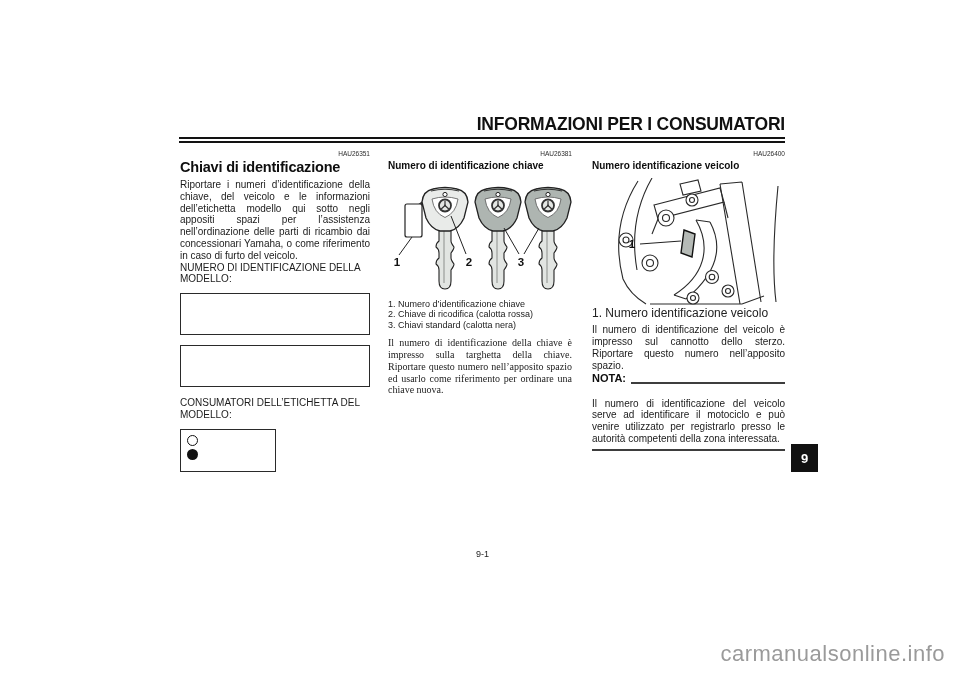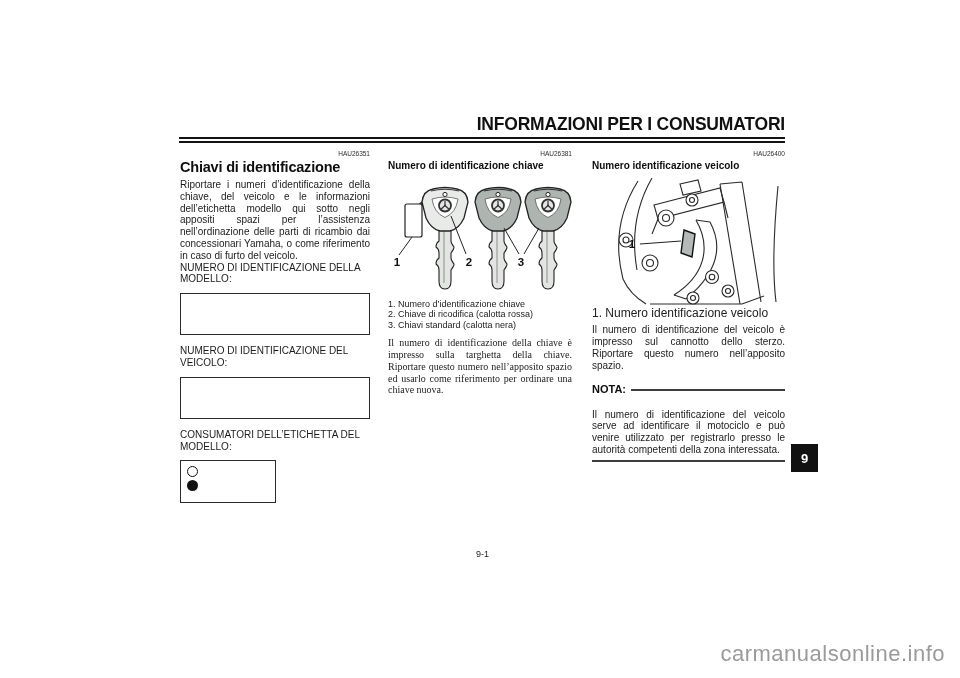--- a/index.html
+++ b/index.html
@@ -36,21 +36,21 @@
   .circ-filled { width: 11px; height: 11px; background: #111; border-radius: 50%; margin-top: 3px; }
 
   .fig { display: block; margin-top: 12px; }
   .fig-vin { display: block; margin-top: 6px; }
   .fig-list { font-size: 9px; line-height: 10.4px; margin-top: 3px; color:#222; }
   .fig-caption { font-size: 12px; line-height: 10.4px; margin-top: 2px; color:#222; }
   .para { margin-top: 7px; font-family: Liberation Serif, serif; }
   .para-r { margin-top: 6px; }
 
   
-  .nota-row { display: flex; align-items: center; margin-top: 11px; }
+  .nota-row { display: flex; align-items: flex-end; }
   .nota-label { font-size: 11px; font-weight: bold; color:#0e0e0e; }
   .nota-rule { flex: 1; border-top: 2px solid #3d3d3d; margin-left: 5px; margin-top: 2px; }
   .nota-body { font-size: 10px; line-height: 11.8px; text-align: justify; margin-top: 14px; }
   .close-rule { border-top: 2px solid #3d3d3d; margin-top: 4px; }
 
   
   .page-number { position: absolute; left: 0; top: 549px; width: 965px; text-align: center; font-size: 9px; color:#222; }
   .section-tab {
     position: absolute; left: 791px; top: 444px; width: 27px; height: 28px;
     background: #111; color: #fff; font-size: 13px; font-weight: bold;
@@ -80,21 +80,20 @@
 
   <div class="header-title">INFORMAZIONI PER I CONSUMATORI</div>
   <div class="header-rule"></div>
 
   <div class="col" id="col-left">
     <div class="code">HAU26351</div>
     <div class="h-big">Chiavi di identificazione</div>
     <div class="body-text">Riportare i numeri d’identificazione della chiave, del veicolo e le informazioni dell’etichetta modello qui sotto negli appositi spazi per l’assistenza nell’ordinazione delle parti di ricambio dai concessionari Yamaha, o come riferimento in caso di furto del veicolo.</div>
     <div class="field-label">NUMERO DI IDENTIFICAZIONE DELLA MODELLO:</div>
     <div class="blank-box"></div>
-    <div class="field-label">NUMERO DI IDENTIFICAZIONE DEL VEICOLO:</div>
     <div class="blank-box"></div>
     <div class="field-label">CONSUMATORI DELL’ETICHETTA DEL MODELLO:</div>
     <div class="model-box">
       <div class="circ-hollow"></div>
       <div class="circ-filled"></div>
     </div>
   </div>
 
   <div class="col" id="col-mid">
     <div class="code">HAU26381</div>

